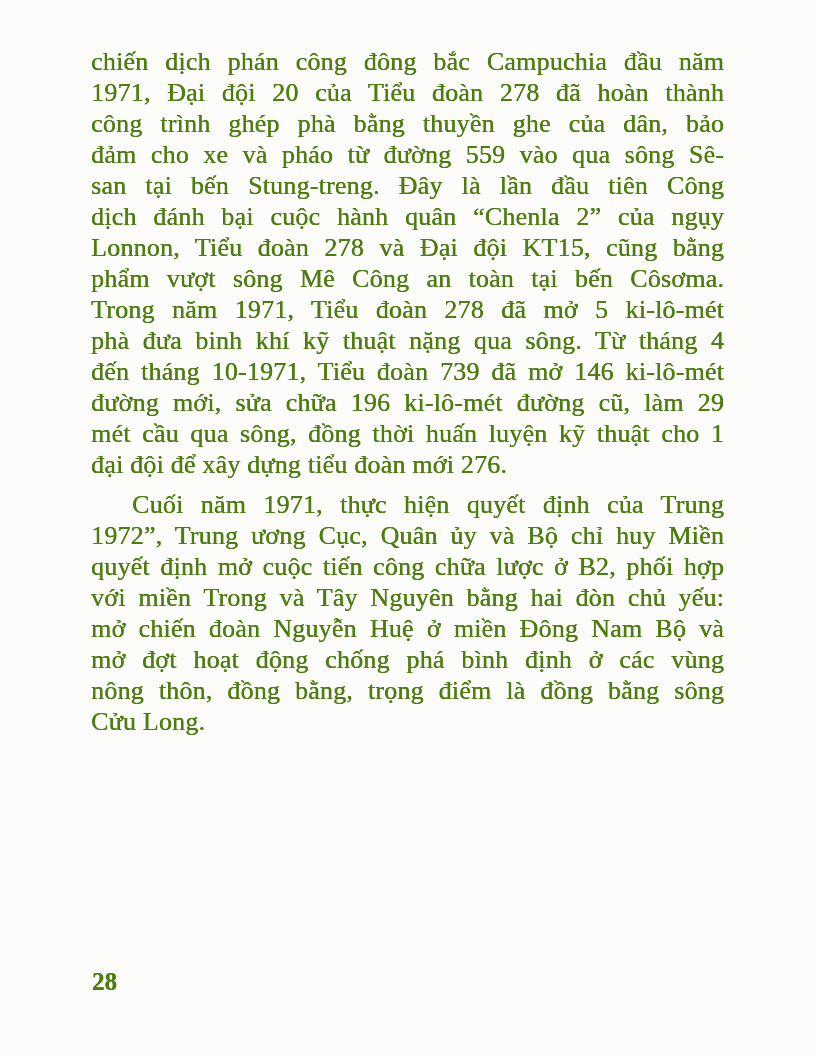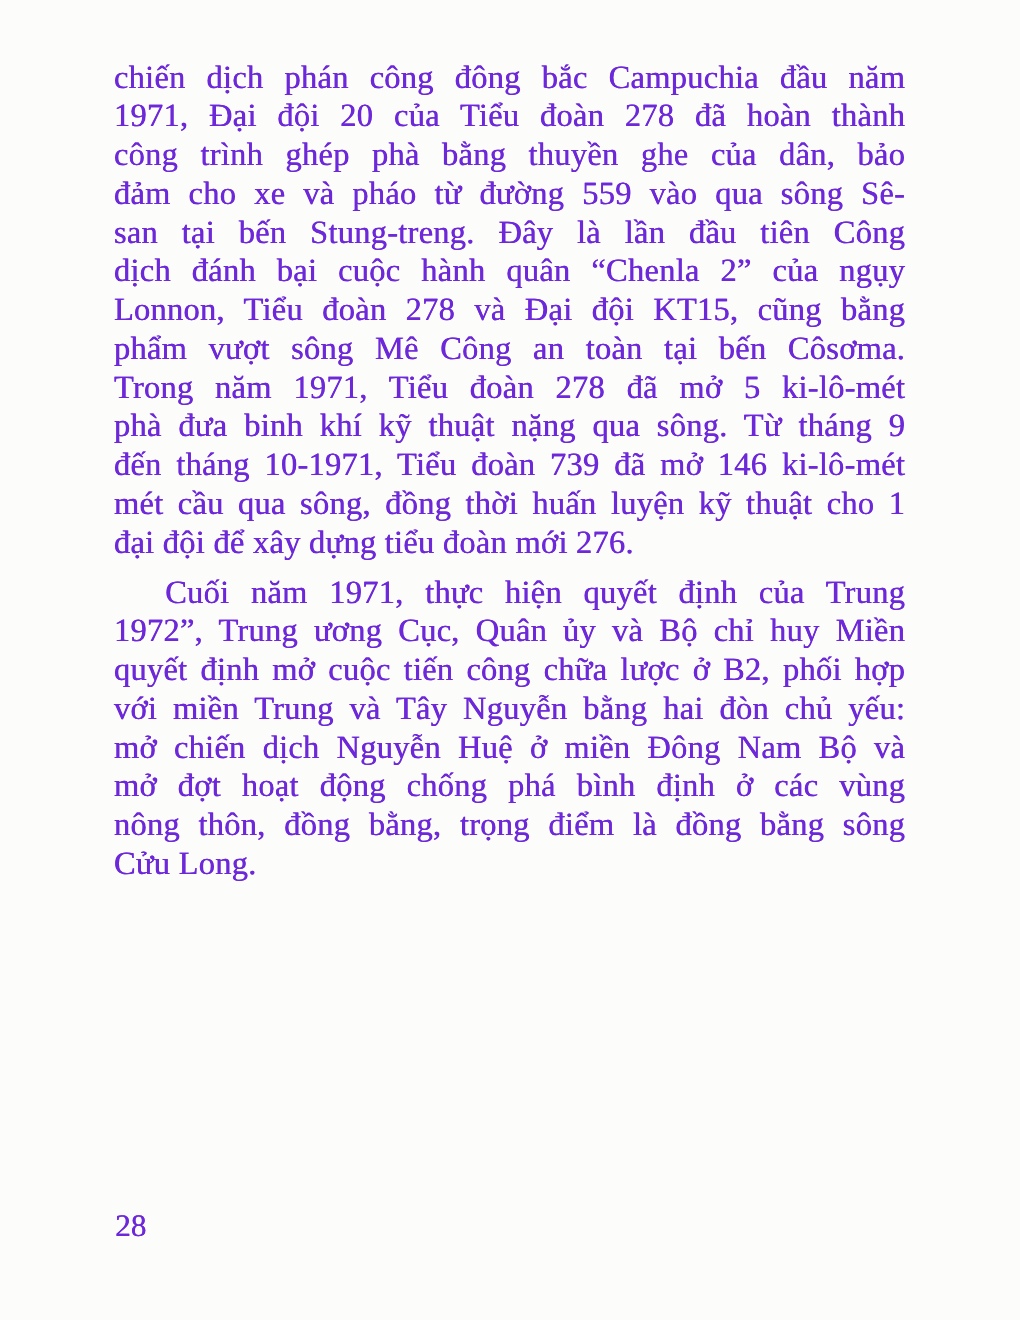--- a/index.html
+++ b/index.html
@@ -44,51 +44,53 @@
   .indent {
     text-indent: 41px;
   }
   .page-number {
     position: absolute;
     left: 92px;
     top: 966px;
     font-size: 25px;
     line-height: 31px;
     text-shadow: 0.35px 0 0 currentColor;
+    font-weight: bold;
   }
 </style>
 </head>
 <body style="background: rgb(252, 252, 250);">
 
-<div class="book-page" style="color: #6d28d9;">
+<div class="book-page" style="color: #4d7c0f;">
 
   <div class="text-block">
 
     <div class="para">
       <div class="jline">chiến dịch phán công đông bắc Campuchia đầu năm</div>
       <div class="jline">1971, Đại đội 20 của Tiểu đoàn 278 đã hoàn thành</div>
       <div class="jline">công trình ghép phà bằng thuyền ghe của dân, bảo</div>
       <div class="jline">đảm cho xe và pháo từ đường 559 vào qua sông Sê-</div>
       <div class="jline">san tại bến Stung-treng. Đây là lần đầu tiên Công</div>
       <div class="jline">dịch đánh bại cuộc hành quân “Chenla 2” của ngụy</div>
       <div class="jline">Lonnon, Tiểu đoàn 278 và Đại đội KT15, cũng bằng</div>
       <div class="jline">phẩm vượt sông Mê Công an toàn tại bến Côsơma.</div>
       <div class="jline">Trong năm 1971, Tiểu đoàn 278 đã mở 5 ki-lô-mét</div>
-      <div class="jline">phà đưa binh khí kỹ thuật nặng qua sông. Từ tháng 9</div>
+      <div class="jline">phà đưa binh khí kỹ thuật nặng qua sông. Từ tháng 4</div>
       <div class="jline">đến tháng 10-1971, Tiểu đoàn 739 đã mở 146 ki-lô-mét</div>
+      <div class="jline">đường mới, sửa chữa 196 ki-lô-mét đường cũ, làm 29</div>
       <div class="jline">mét cầu qua sông, đồng thời huấn luyện kỹ thuật cho 1</div>
       <div class="endline">đại đội để xây dựng tiểu đoàn mới 276.</div>
     </div>
 
     <div class="para">
       <div class="jline indent">Cuối năm 1971, thực hiện quyết định của Trung</div>
       <div class="jline">1972”, Trung ương Cục, Quân ủy và Bộ chỉ huy Miền</div>
       <div class="jline">quyết định mở cuộc tiến công chữa lược ở B2, phối hợp</div>
-      <div class="jline">với miền Trung và Tây Nguyễn bằng hai đòn chủ yếu:</div>
-      <div class="jline">mở chiến dịch Nguyễn Huệ ở miền Đông Nam Bộ và</div>
+      <div class="jline">với miền Trong và Tây Nguyên bằng hai đòn chủ yếu:</div>
+      <div class="jline">mở chiến đoàn Nguyễn Huệ ở miền Đông Nam Bộ và</div>
       <div class="jline">mở đợt hoạt động chống phá bình định ở các vùng</div>
       <div class="jline">nông thôn, đồng bằng, trọng điểm là đồng bằng sông</div>
       <div class="endline">Cửu Long.</div>
     </div>
 
   </div>
 
   <div class="page-number">28</div>
 
 </div>

